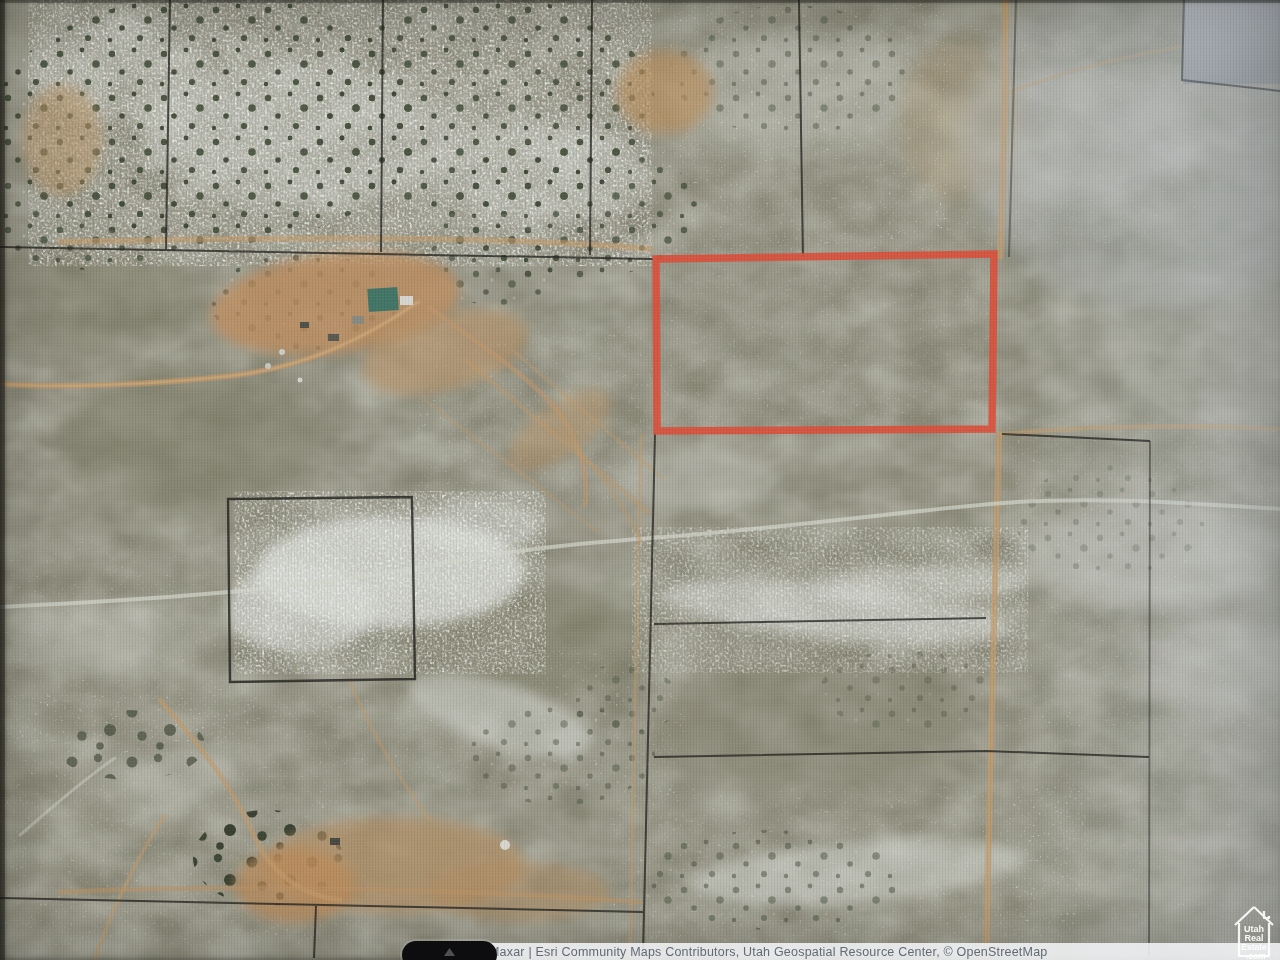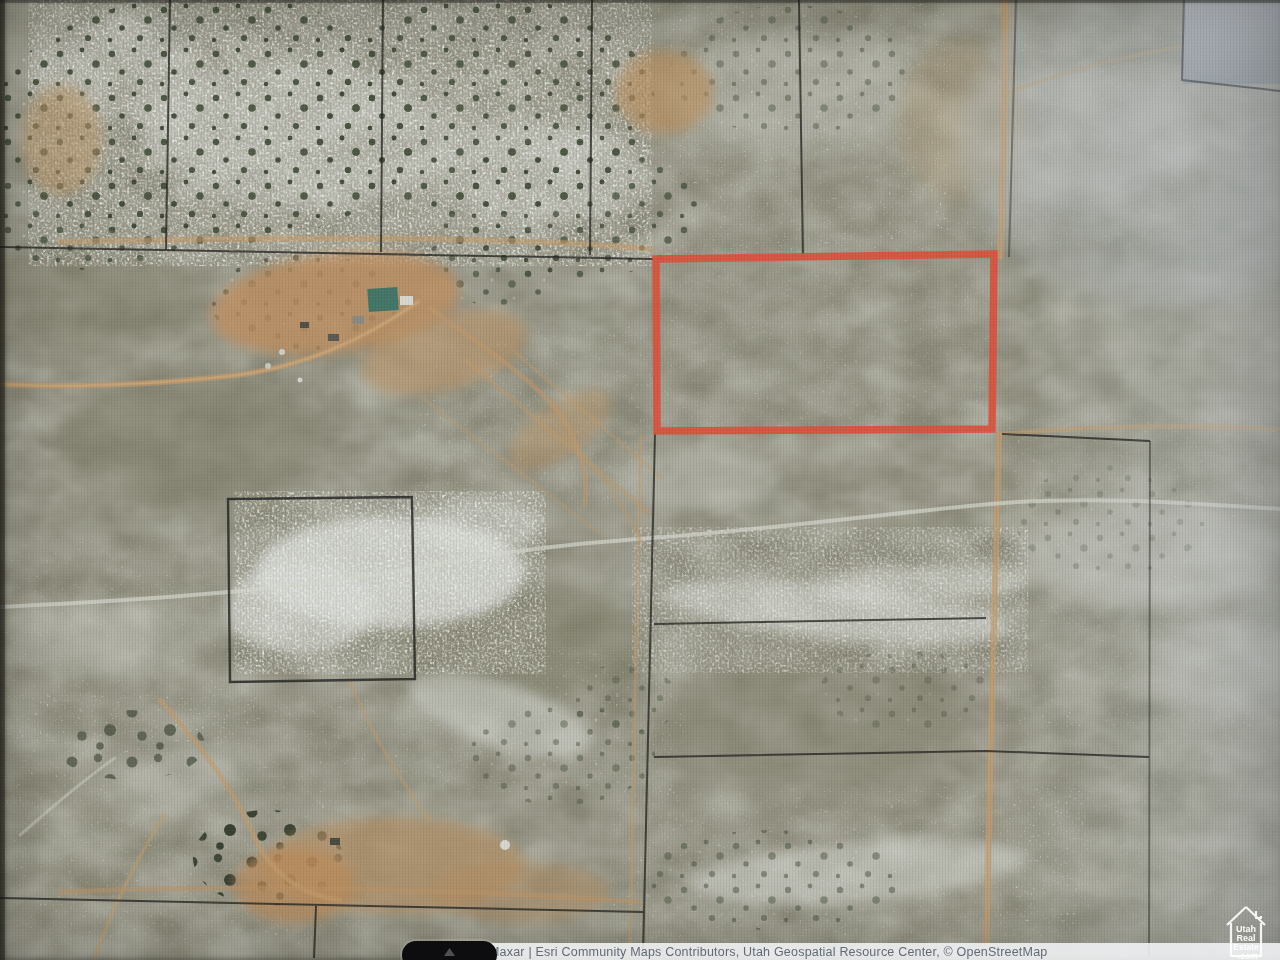--- a/index.html
+++ b/index.html
@@ -31,21 +31,21 @@
     position:absolute;left:402px;bottom:-9px;width:95px;height:28px;z-index:11;
     background:#0d0d0f;border-radius:14px;
     box-shadow:0 0 0 2px rgba(230,230,230,.18);
   }
   .esri-btn .glyph{
     position:absolute;left:42px;top:7px;width:11px;height:8px;
     background:rgba(255,255,255,.28);
     clip-path:polygon(50% 0,100% 100%,0 100%);
   }
   .ure-watermark{
-    position:absolute;right:10px;bottom:0px;width:48px;height:56px;z-index:12;
+    position:absolute;right:2px;bottom:0px;width:48px;height:56px;z-index:12;
     opacity:.95;filter:blur(.25px);
   }
   .ure-watermark svg{display:block;}
   .ure-watermark text{
     font-family:"Liberation Sans",sans-serif;font-weight:bold;
     fill:#ffffff;
   }
 </style>
 </head>
 <body>

